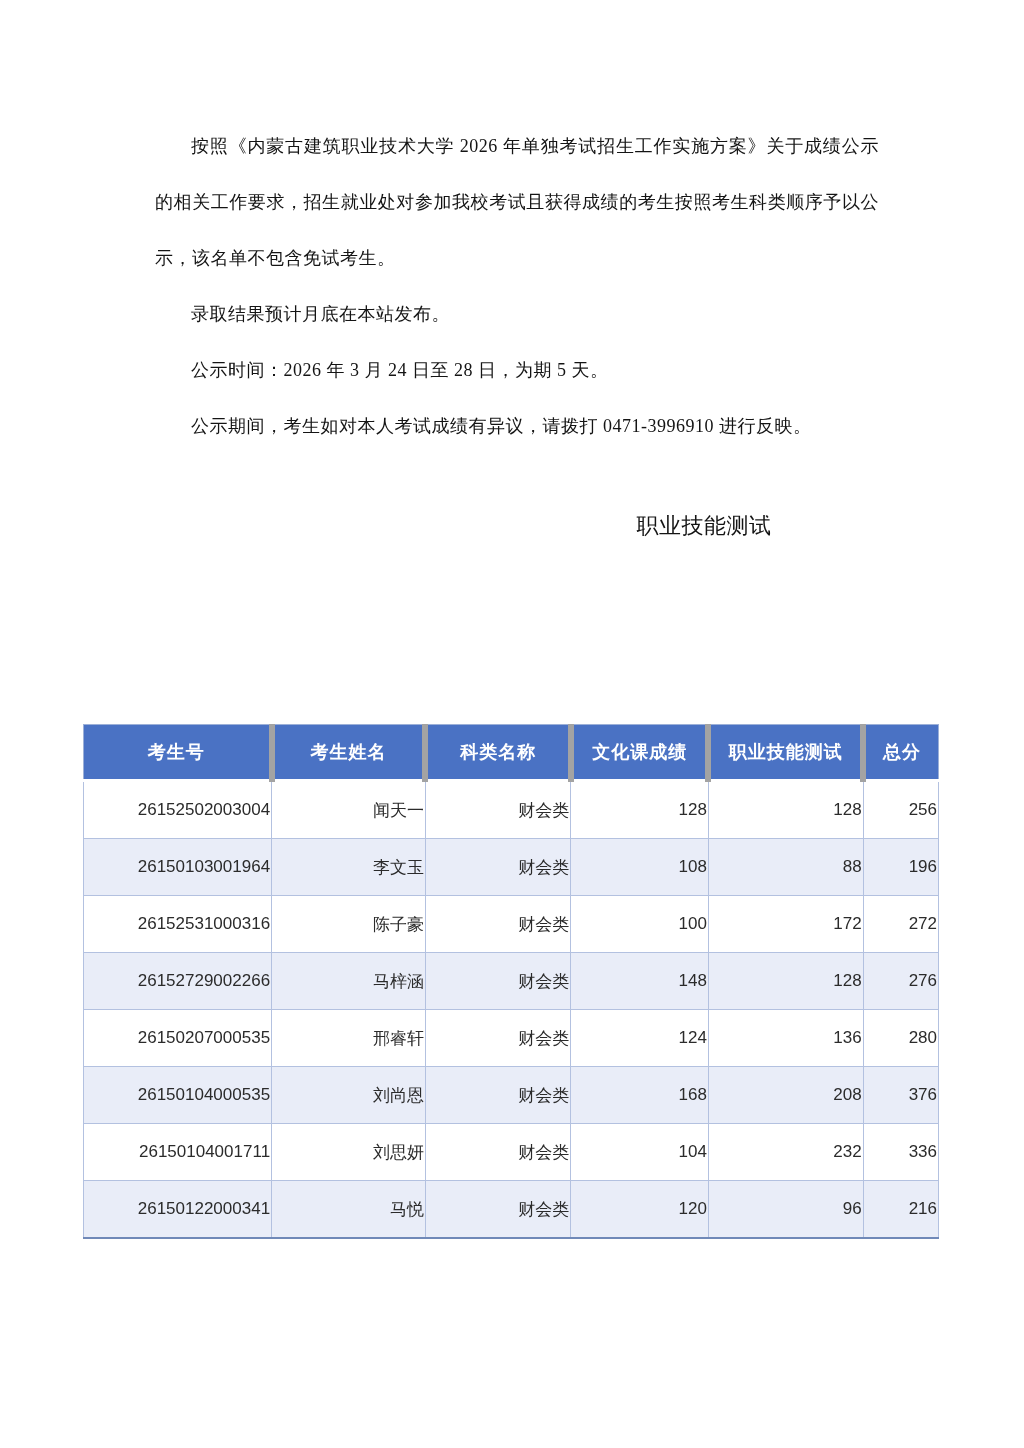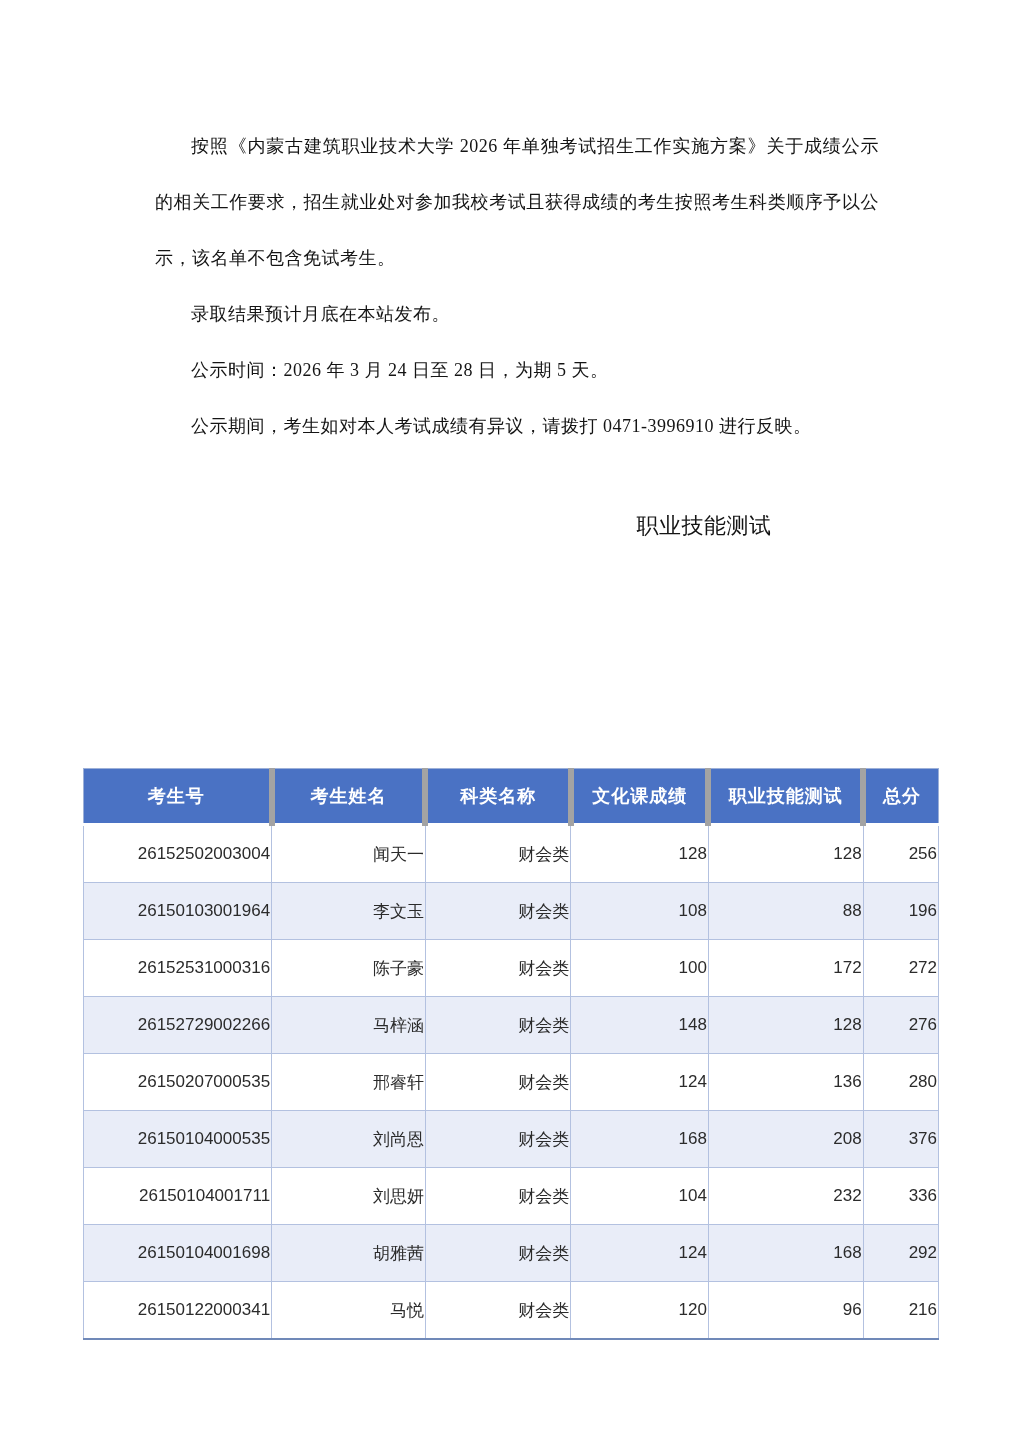--- a/index.html
+++ b/index.html
@@ -36,21 +36,21 @@
     left: 512px;
     width: 384px;
     text-align: center;
     font-size: 22px;
     line-height: 45px;
     letter-spacing: 0.5px;
   }
   
   .table-wrap {
     position: absolute;
-    top: 768px;
+    top: 724px;
     left: 83px;
     width: 856px;
   }
   table.results {
     width: 100%;
     border-collapse: collapse;
     font-family: "Liberation Sans", sans-serif;
     font-size: 17px;
     color: #2b2b2b;
     table-layout: fixed;
@@ -172,28 +172,20 @@
         </tr>
         <tr>
           <td>26150104001711</td>
           <td>刘思妍</td>
           <td>财会类</td>
           <td>104</td>
           <td>232</td>
           <td>336</td>
         </tr>
         <tr>
-          <td>26150104001698</td>
-          <td>胡雅茜</td>
-          <td>财会类</td>
-          <td>124</td>
-          <td>168</td>
-          <td>292</td>
-        </tr>
-        <tr>
           <td>26150122000341</td>
           <td>马悦</td>
           <td>财会类</td>
           <td>120</td>
           <td>96</td>
           <td>216</td>
         </tr>
       </tbody>
   </table>
 </div>

